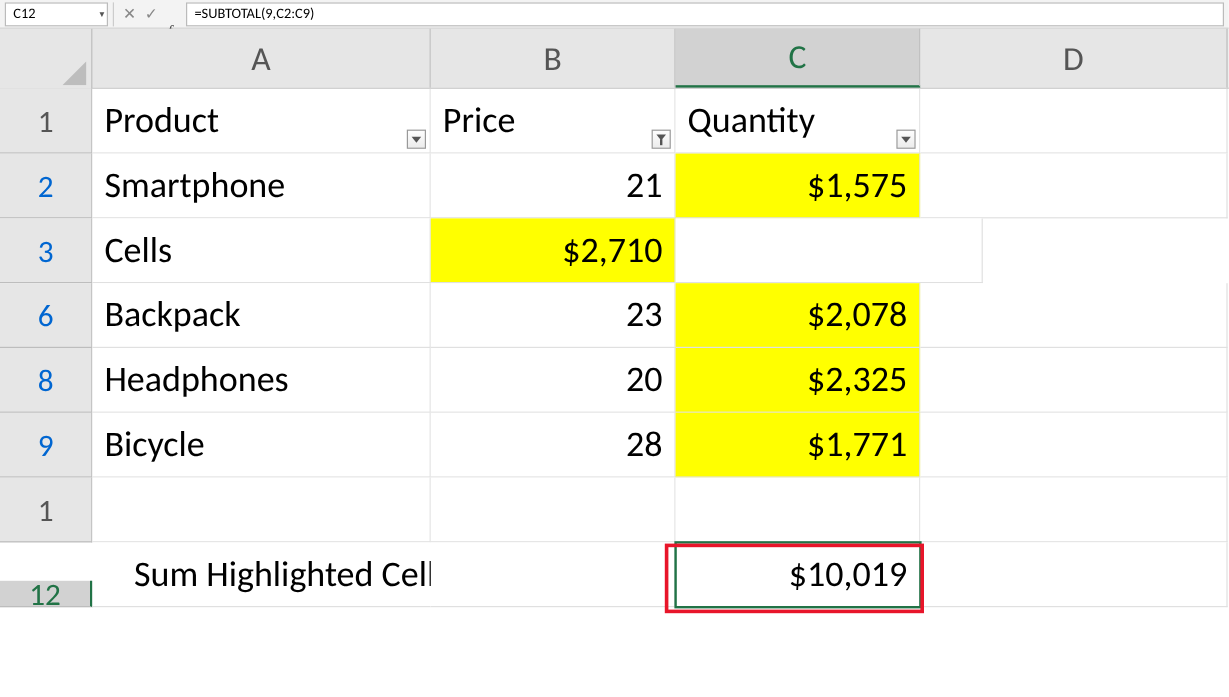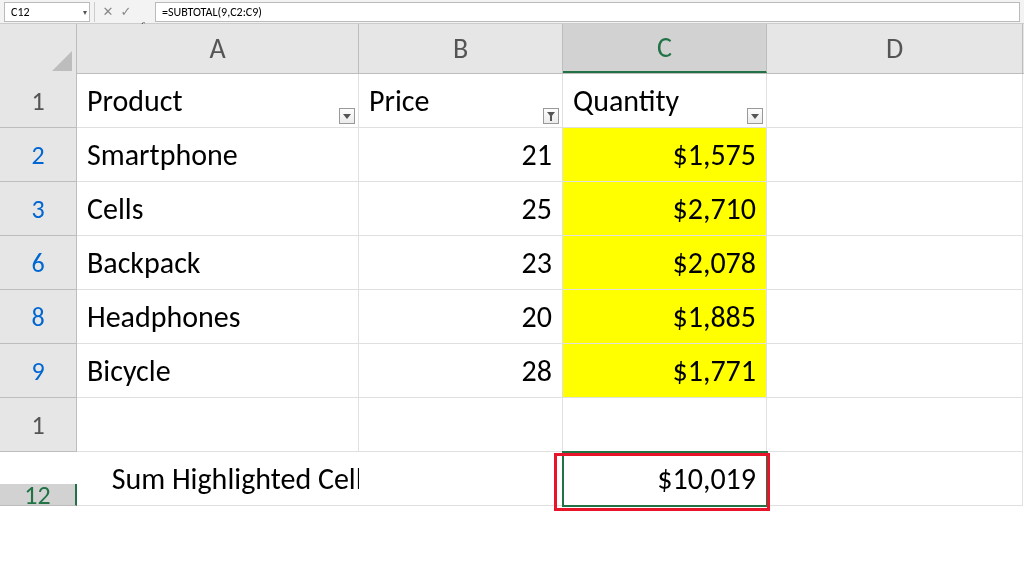--- a/index.html
+++ b/index.html
@@ -253,23 +253,20 @@
     <div class="cell col-C num hl">
         <span>$1,575</span>
       </div>
     <div class="cell col-D"></div>
   </div>
   <div class="row">
     <div class="row-h blue">3</div>
     <div class="cell col-A">
         <span>Cells</span>
       </div>
-    <div class="cell col-B num">
-        <span>25</span>
-      </div>
     <div class="cell col-C num hl">
         <span>$2,710</span>
       </div>
     <div class="cell col-D"></div>
   </div>
   <div class="row">
     <div class="row-h blue">6</div>
     <div class="cell col-A">
         <span>Backpack</span>
       </div>
@@ -283,21 +280,21 @@
   </div>
   <div class="row">
     <div class="row-h blue">8</div>
     <div class="cell col-A">
         <span>Headphones</span>
       </div>
     <div class="cell col-B num">
         <span>20</span>
       </div>
     <div class="cell col-C num hl">
-        <span>$1,885</span>
+        <span>$2,325</span>
       </div>
     <div class="cell col-D"></div>
   </div>
   <div class="row">
     <div class="row-h blue">9</div>
     <div class="cell col-A">
         <span>Bicycle</span>
       </div>
     <div class="cell col-B num">
         <span>28</span>

